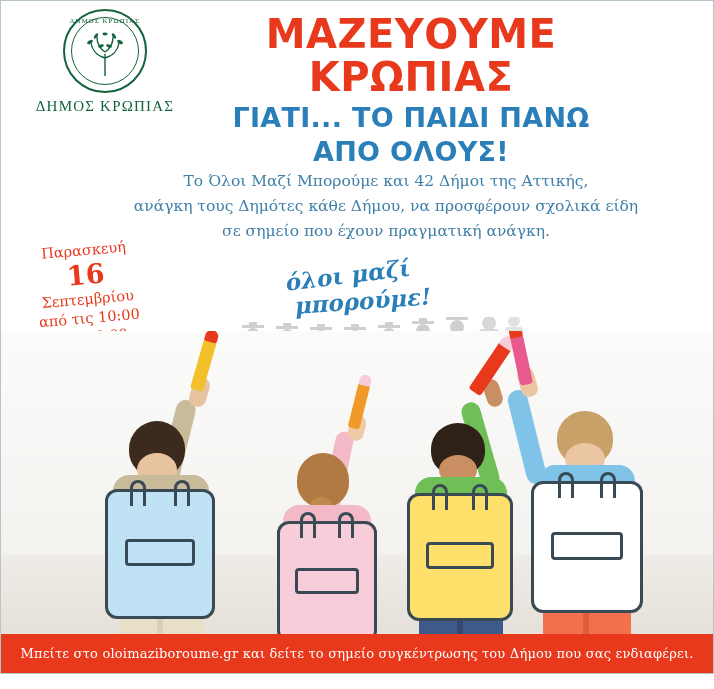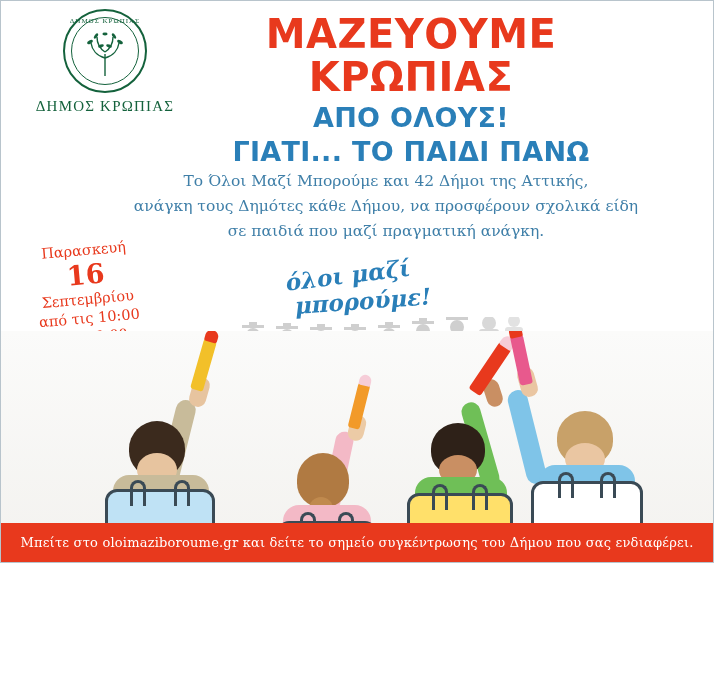--- a/index.html
+++ b/index.html
@@ -6,21 +6,21 @@
     margin: 0;
     padding: 0;
     background: #ffffff;
   }
   body {
     font-family: "Liberation Sans", sans-serif;
   }
   #poster {
     position: relative;
     width: 714px;
-    height: 563px;
+    height: 674px;
     overflow: hidden;
     background: #ffffff;
     border: 1px solid #b8c4cc;
     box-sizing: border-box;
   }
 
   
   .logo-block {
     position: absolute;
     left: 14px;
@@ -267,28 +267,28 @@
           <ellipse cx="26" cy="6" rx="2.6" ry="1.4"></ellipse>
         </g>
       </svg>
     </div>
     <div class="logo-name">ΔΗΜΟΣ ΚΡΩΠΙΑΣ</div>
   </div>
 
   <div class="headline">
     <div class="h1">ΜΑΖΕΥΟΥΜΕ</div>
     <div class="h1">ΚΡΩΠΙΑΣ</div>
+    <div class="h2">ΓΙΑΤΙ... ΤΟ ΠΑΙΔΙ ΠΑΝΩ</div>
     <div class="h2">ΑΠΟ ΟΛΟΥΣ!</div>
-    <div class="h2">ΓΙΑΤΙ... ΤΟ ΠΑΙΔΙ ΠΑΝΩ</div>
   </div>
 
   <div class="body-text">
     <span class="ln">Το Όλοι Μαζί Μπορούμε και 42 Δήμοι της Αττικής,</span>
     <span class="ln">ανάγκη τους Δημότες κάθε Δήμου, να προσφέρουν σχολικά είδη</span>
-    <span class="ln">σε παιδιά που μαζί πραγματική ανάγκη.</span>
+    <span class="ln">σε σημείο που έχουν πραγματική ανάγκη.</span>
   </div>
 
   <div class="burst">
     <div class="l1">Παρασκευή</div>
     <div class="big">16</div>
     <div class="l2">Σεπτεμβρίου</div>
     <div class="l3">από τις 10:00</div>
     <div class="l4">έως 18:00</div>
   </div>
 

